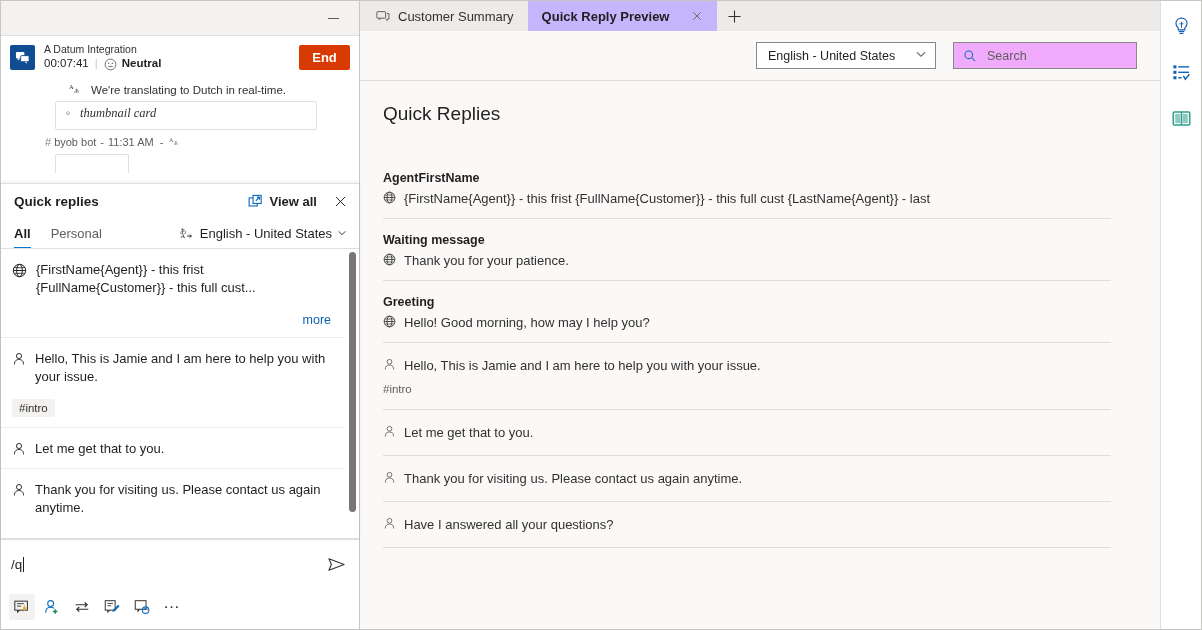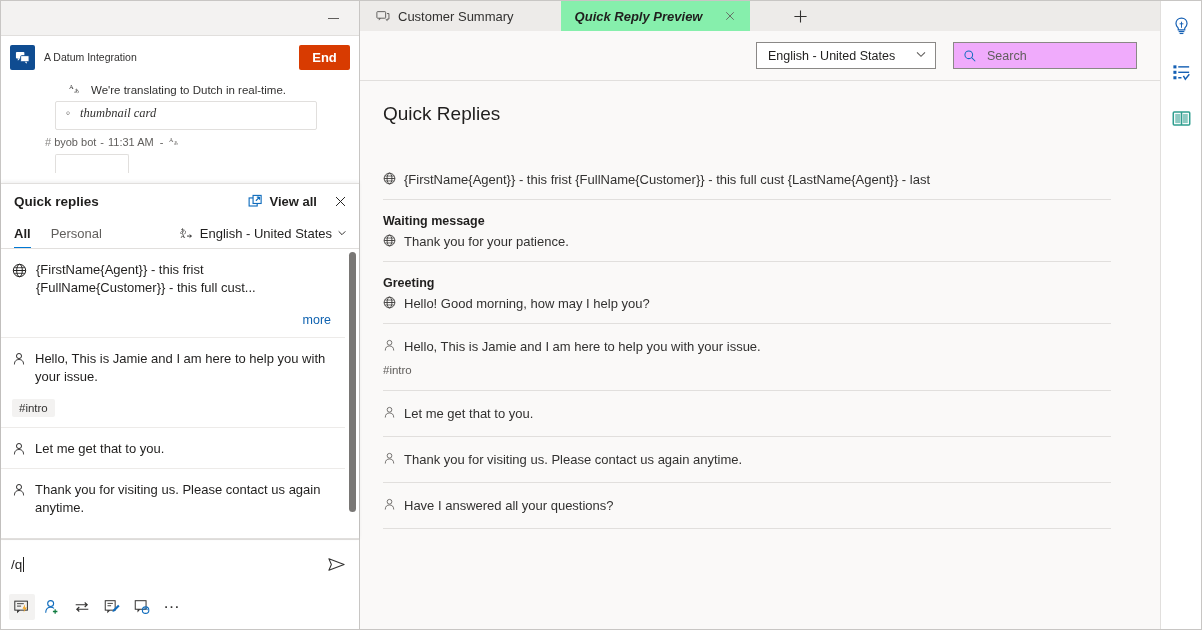--- a/index.html
+++ b/index.html
@@ -339,37 +339,35 @@
     position: relative;
   }
   .tabstrip {
     height: 30px;
     flex: 0 0 30px;
     background: #edebe9;
     display: flex;
     align-items: flex-end;
     padding-left: 2px;
     box-sizing: border-box;
-    gap: 33px;
   }
   .tab {
     height: 30px;
     display: flex;
     align-items: center;
     padding: 0 14px;
     font-size: 13px;
     color: #323130;
     cursor: pointer;
     box-sizing: border-box;
   }
   .tab.active {
-    background: #86efac;
+    background: #c4b5fd;
     font-weight: bold;
     color: #201f1e;
-    font-style: italic;
   }
   .tab .tab-icon { margin-right: 8px; display:flex;}
   .tab .tab-close { margin-left: 22px; display: flex; cursor: pointer;}
   .tab-add {
     width: 34px; height: 30px;
     display: flex; align-items: center; justify-content: center;
     cursor: pointer;
   }
 
   .content-area {
@@ -491,20 +489,33 @@
       <div class="convo-avatar">
         <svg width="15" height="15" viewBox="0 0 16 16">
           <rect x="1" y="2" width="9" height="7" rx="1" fill="#ffffff"></rect>
           <path d="M3 9 L3 11.5 L5.5 9 Z" fill="#ffffff"></path>
           <rect x="6" y="6" width="9" height="6.5" rx="1" fill="#ffffff" stroke="#0f4c91" stroke-width="1"></rect>
           <path d="M12.5 12.5 L12.5 14.6 L10.3 12.5 Z" fill="#ffffff"></path>
         </svg>
       </div>
       <div class="convo-meta">
         <div class="convo-title">A Datum Integration</div>
+        <div class="convo-sub">
+          <span class="convo-timer">00:07:41</span>
+          <span class="convo-sep">|</span>
+          <span class="sentiment-icon">
+            <svg width="13" height="13" viewBox="0 0 16 16">
+              <circle cx="8" cy="8" r="6.6" fill="none" stroke="#605e5c" stroke-width="1.1"></circle>
+              <circle cx="5.8" cy="6.4" r="0.85" fill="#605e5c"></circle>
+              <circle cx="10.2" cy="6.4" r="0.85" fill="#605e5c"></circle>
+              <line x1="5.3" y1="10.4" x2="10.7" y2="10.4" stroke="#605e5c" stroke-width="1.1"></line>
+            </svg>
+          </span>
+          <span class="sentiment-label">Neutral</span>
+        </div>
       </div>
       <button class="end-btn">End</button>
     </div>
 
     <div class="transcript">
       <div class="translate-banner">
         <span class="tr-icon">
           <svg width="13" height="13" viewBox="0 0 16 16">
             <text x="0" y="9" font-size="8" font-family="Liberation Serif, serif" fill="#323130">A</text>
             <text x="5.5" y="12" font-size="7.5" font-family="Liberation Serif, serif" fill="#323130">ぁ</text>
@@ -737,20 +748,21 @@
             </svg>
           </span>
           <input type="text" placeholder="Search" style="">
         </div>
       </div>
 
       <div class="preview-body">
         <div class="preview-title">Quick Replies</div>
 
         <div class="pr-item">
+          <div class="pr-label">AgentFirstName</div>
           <div class="pr-row">
             <span class="pr-ic">
               <svg width="13" height="13" viewBox="0 0 16 16">
                 <circle cx="8" cy="8" r="6.6" fill="none" stroke="#323130" stroke-width="1.05"></circle>
                 <ellipse cx="8" cy="8" rx="3" ry="6.6" fill="none" stroke="#323130" stroke-width="1.05"></ellipse>
                 <line x1="1.4" y1="8" x2="14.6" y2="8" stroke="#323130" stroke-width="1.05"></line>
                 <line x1="2.4" y1="5" x2="13.6" y2="5" stroke="#323130" stroke-width="0.85"></line>
                 <line x1="2.4" y1="11" x2="13.6" y2="11" stroke="#323130" stroke-width="0.85"></line>
               </svg>
             </span>

